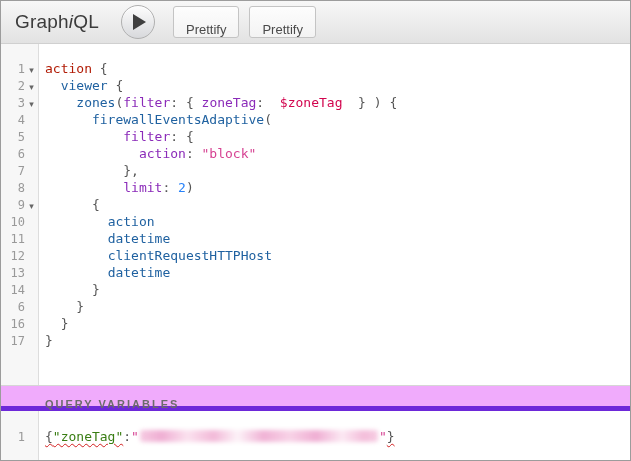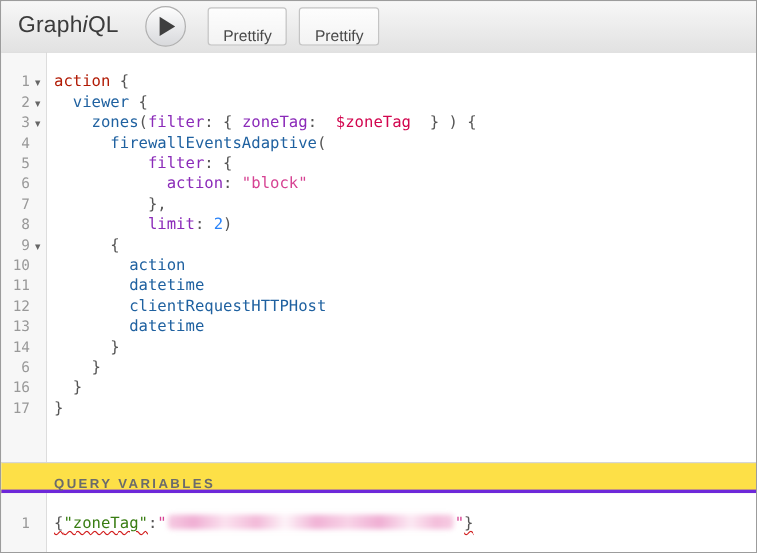--- a/index.html
+++ b/index.html
@@ -29,21 +29,21 @@
   .tk-fld { color:var(--field); }
   .tk-arg { color:var(--argument); }
   .tk-vr  { color:var(--variable); }
   .tk-str { color:var(--string); }
   .tk-num { color:var(--number); }
   .tk-pun { color:var(--punctuation); }
   .tk-vkey{ color:var(--json_key); }
   .sq { text-decoration:underline wavy var(--lint) 1px; text-underline-offset:2px; }
 
   
-  .vars-title { flex:none; height:26px; background:#fde047; border-top:1px solid #d6d6d6; border-bottom:3px solid #6d28d9; color:#6b6b6b; font-size:11px; font-weight:bold; letter-spacing:2px; padding:12px 0 0 44px; cursor:row-resize; }
+  .vars-title { flex:none; height:26px; background:#f0abfc; border-top:1px solid #d6d6d6; border-bottom:5px solid #6d28d9; color:#6b6b6b; font-size:11px; font-weight:bold; letter-spacing:2px; padding:12px 0 0 44px; cursor:row-resize; }
   .vars-body { flex:none; height:49px; padding-top:17px; cursor:text; }
   .blurred { display:inline-block; width:238px; height:12px; border-radius:3px; vertical-align:-1px; margin:0 1px;
     background:linear-gradient(90deg,#f6cbe2 0%,#efaed3 9%,#fbe2ef 20%,#f2b9d8 31%,#fdf3f8 41%,#f0b2d5 52%,#f8d3e7 63%,#efaed3 74%,#fce9f3 85%,#f3bdda 94%,#f7cde3 100%);
     filter:blur(2px); }
 </style>
 </head>
 <body>
 
 <div class="app">
 

